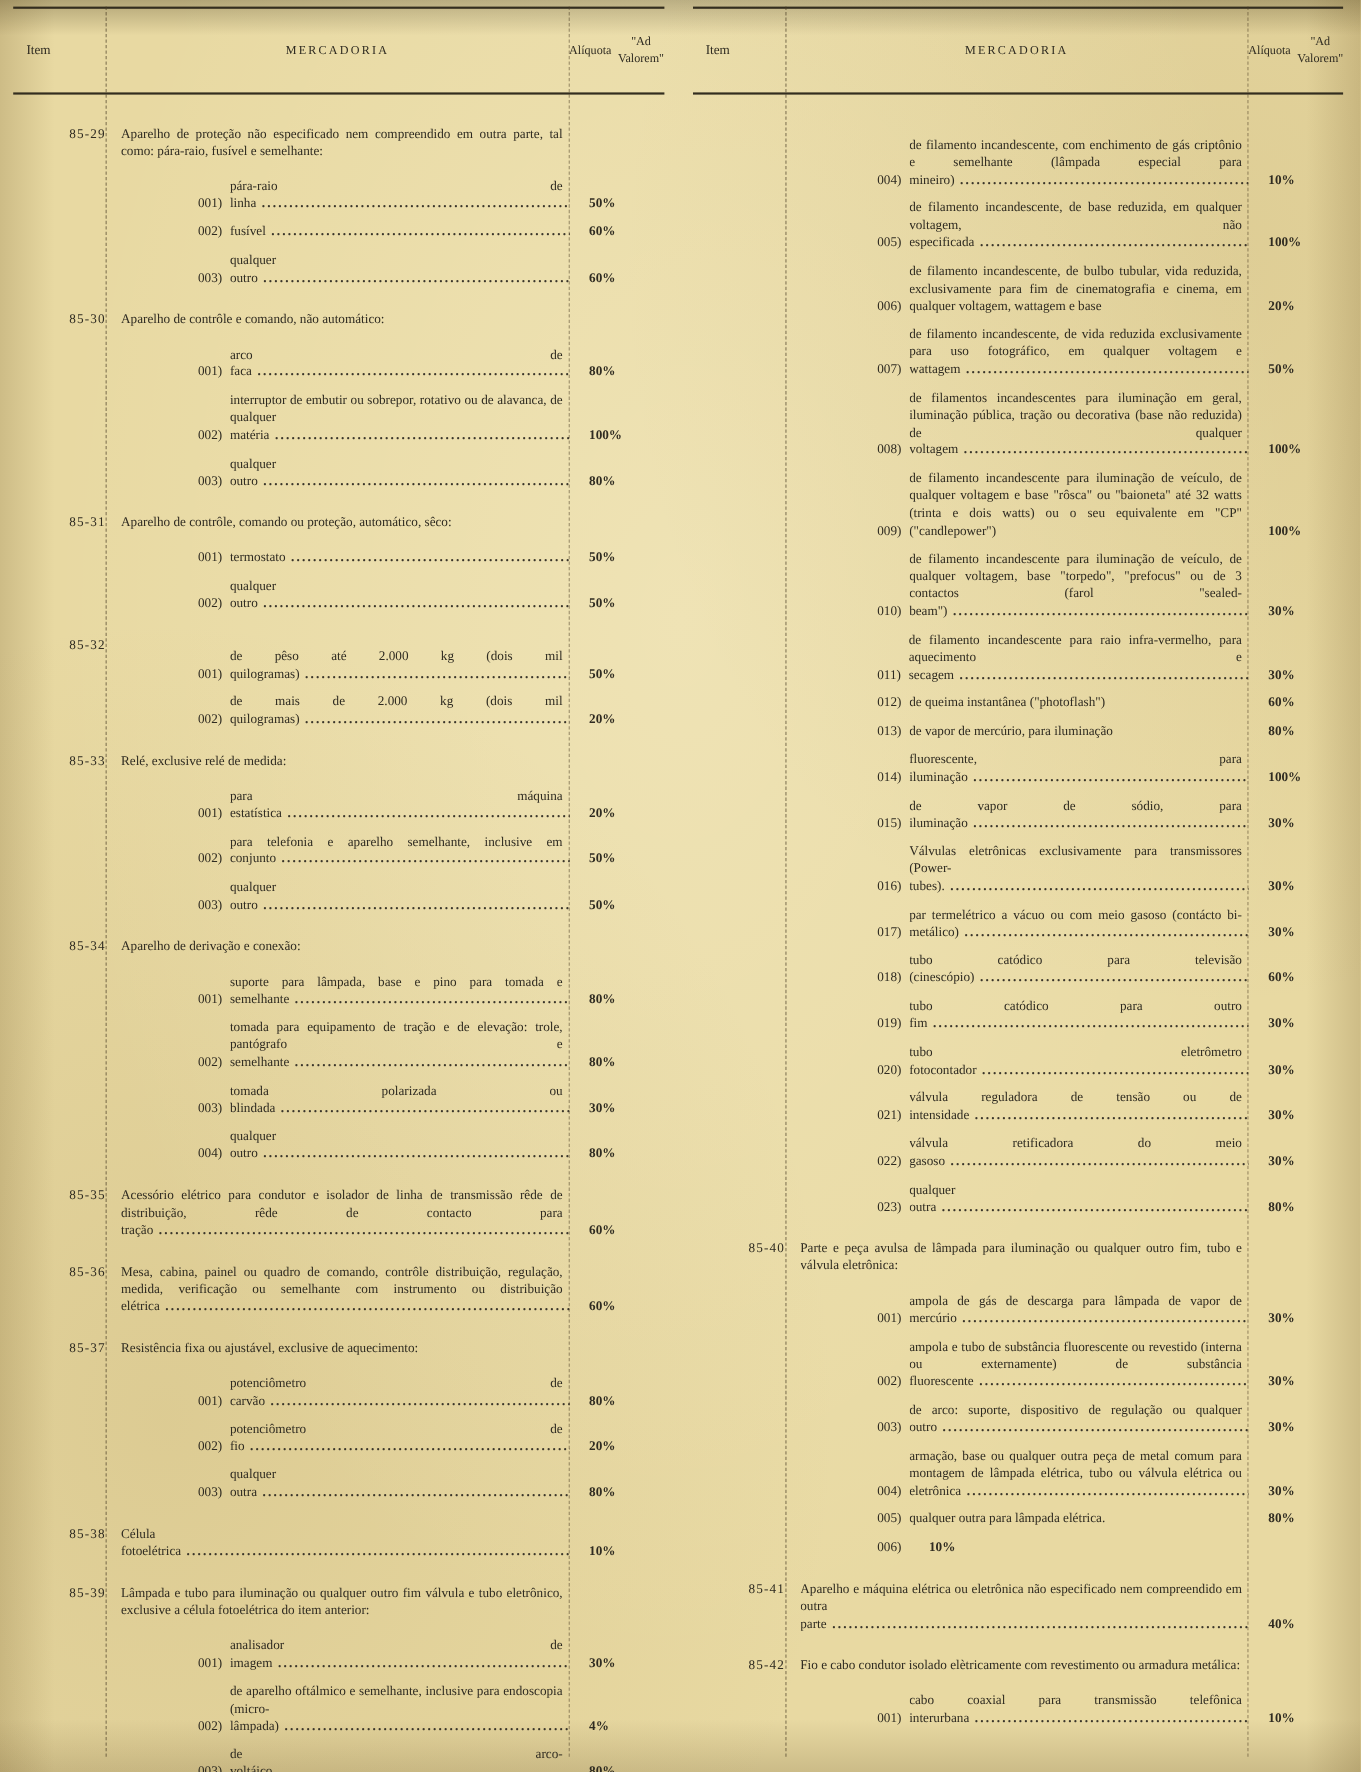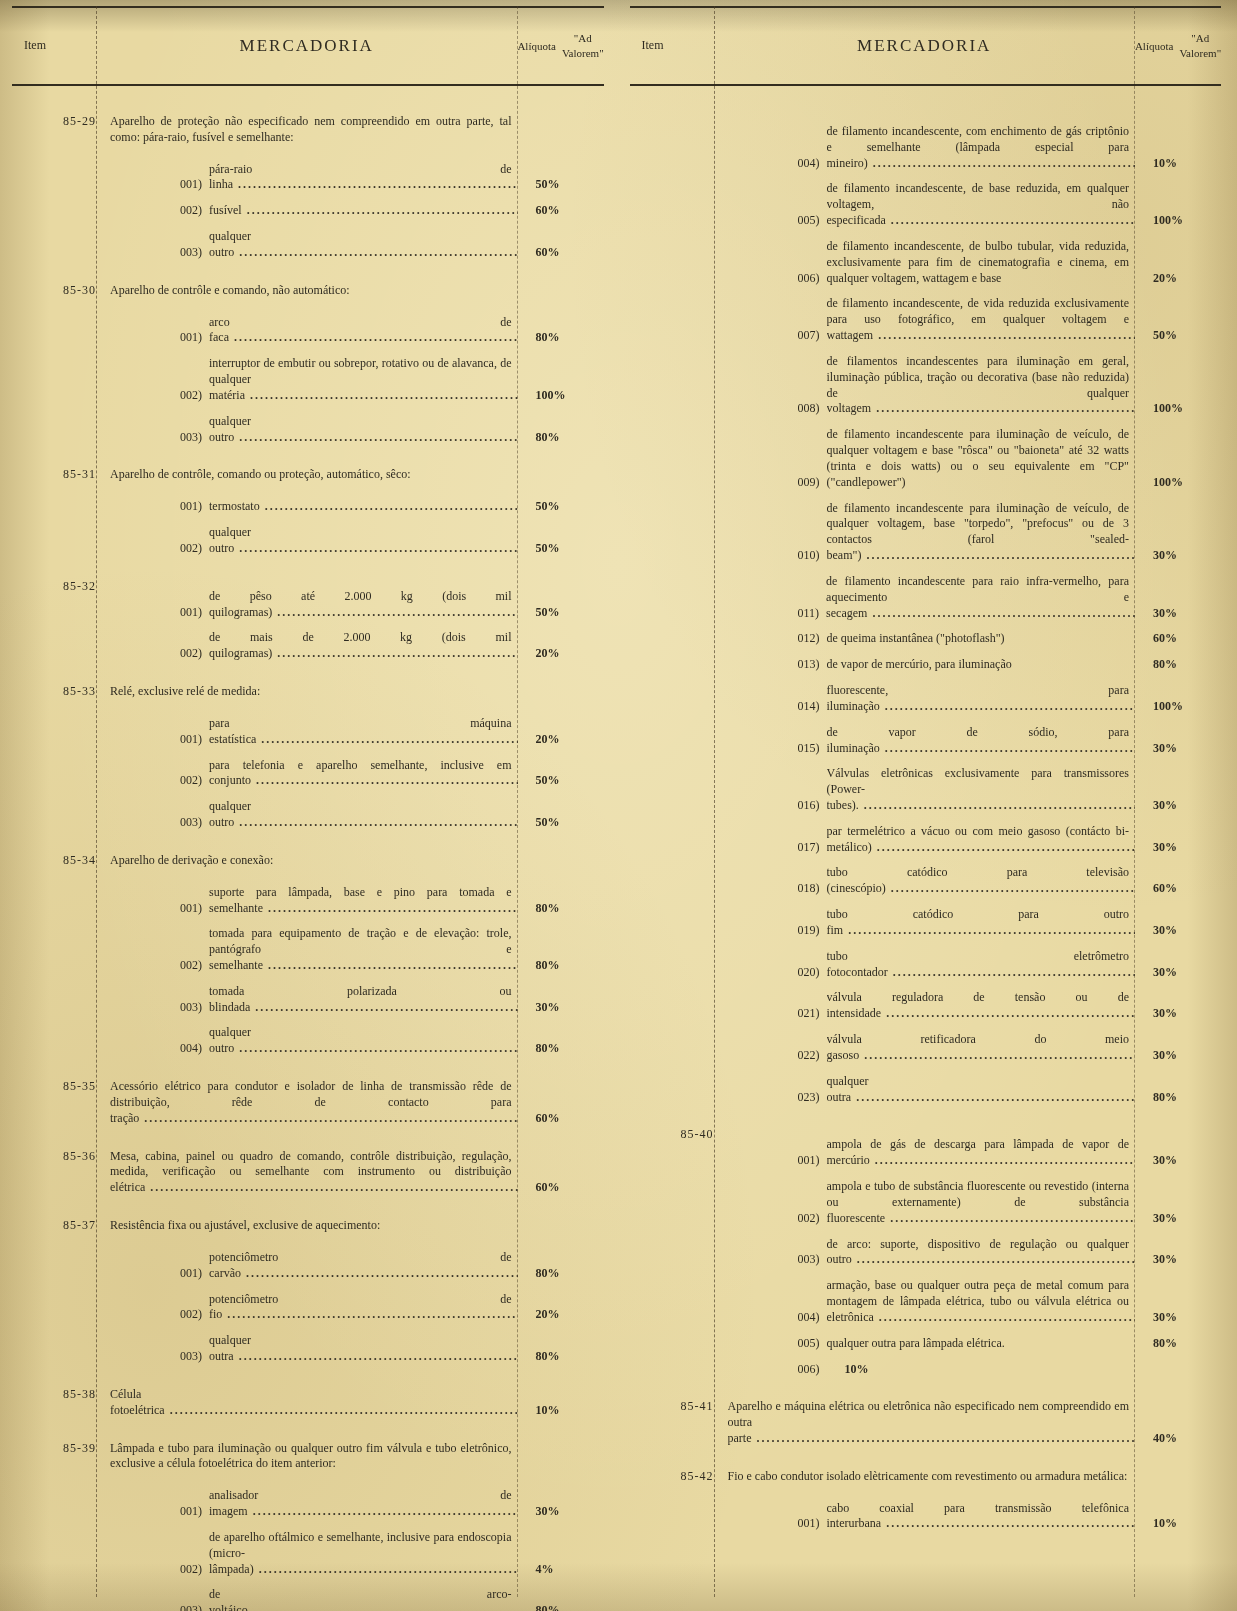--- a/index.html
+++ b/index.html
@@ -16,21 +16,21 @@
     font-size:12px;line-height:1.32;color:#2f2b21;
   }
   .page{display:flex;gap:26px;padding:6px 16px 10px 12px;box-sizing:border-box;height:100%;}
   .col{flex:1;position:relative;min-width:0;}
   .vline-item{position:absolute;left:84px;top:0;bottom:4px;border-left:1px dashed rgba(75,62,38,.65);}
   .vline-rate{position:absolute;right:86px;top:0;bottom:4px;border-left:1px dashed rgba(75,62,38,.5);}
 
   .col-header{display:flex;align-items:stretch;height:80px;box-sizing:border-box;
     border-top:2px solid #332d1f;border-bottom:2px solid #332d1f;margin-bottom:28px;gap:14px;}
   .h-item{width:84px;display:flex;align-items:center;padding-left:12px;box-sizing:border-box;}
-  .h-merc{flex:1;display:flex;align-items:center;justify-content:center;letter-spacing:2px;font-size:17px;font-family:Liberation Serif, serif;}
+  .h-merc{flex:1;display:flex;align-items:center;justify-content:center;letter-spacing:2px;font-size:11px;font-family:Liberation Serif, serif;}
   .h-rate{width:86px;display:flex;flex-direction:row;justify-content:center;align-items:center;
     box-sizing:border-box;font-size:11px;text-align:center;gap:3px;}
   .h-rate .split{width:100%;border-top:1px solid rgba(51,45,31,.8);}
 
   .entry{display:flex;margin-bottom:22px;}
   .item-no{width:84px;flex:none;padding-left:8px;box-sizing:border-box;font-weight:normal;letter-spacing:1px;text-align:right;}
   .entry-body{flex:1;padding-left:14px;min-width:0;}
   .row{display:flex;align-items:flex-end;}
   .sub{margin-top:10px;padding-left:26px;}
   .head-row + .sub{margin-top:16px;}
@@ -385,20 +385,24 @@
             <div class="row sub">
               <span class="code">023)</span>
               <div class="txt dots">qualquer outra</div>
               <div class="rate">80%</div>
             </div>
           </div>
         </div>
         <div class="entry">
           <div class="item-no">85-40</div>
           <div class="entry-body">
+            <div class="row head-row">
+              <div class="txt">Parte e peça avulsa de lâmpada para iluminação ou qualquer outro fim, tubo e válvula eletrônica:</div>
+              <div class="rate"></div>
+            </div>
             <div class="row sub">
               <span class="code">001)</span>
               <div class="txt dots">ampola de gás de descarga para lâmpada de vapor de mercúrio</div>
               <div class="rate">30%</div>
             </div>
             <div class="row sub">
               <span class="code">002)</span>
               <div class="txt dots">ampola e tubo de substância fluorescente ou revestido (interna ou externamente) de substância fluorescente</div>
               <div class="rate">30%</div>
             </div>

